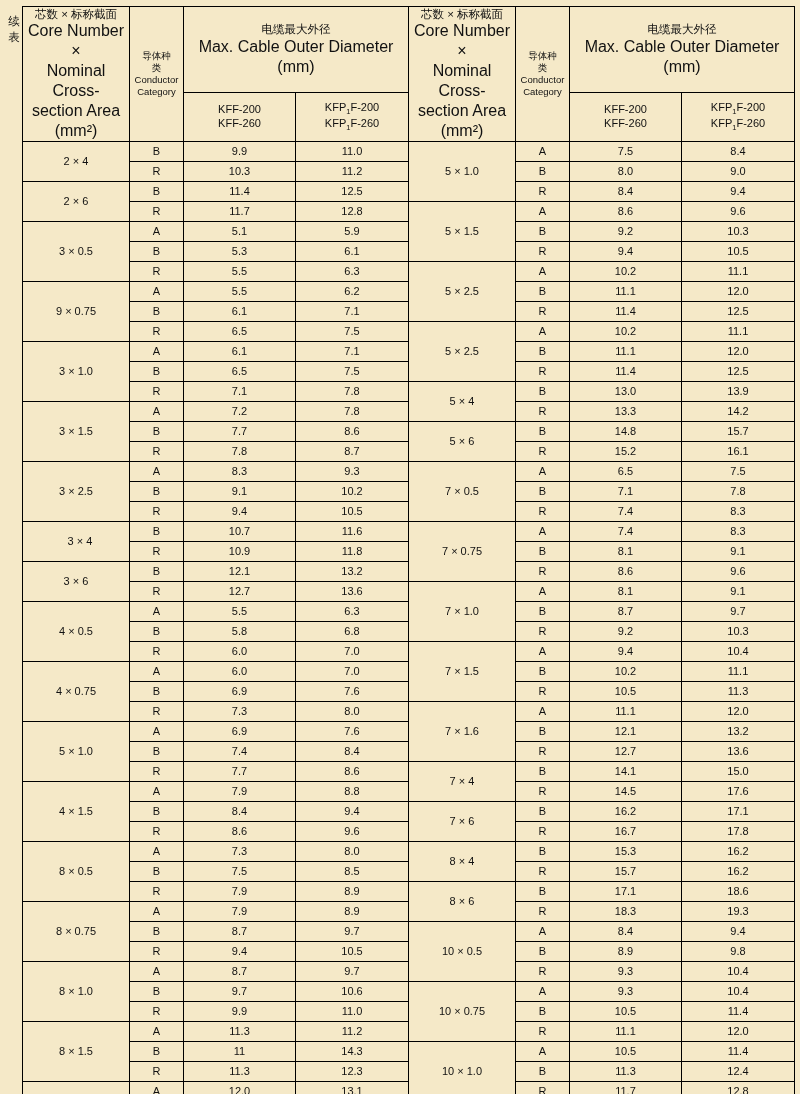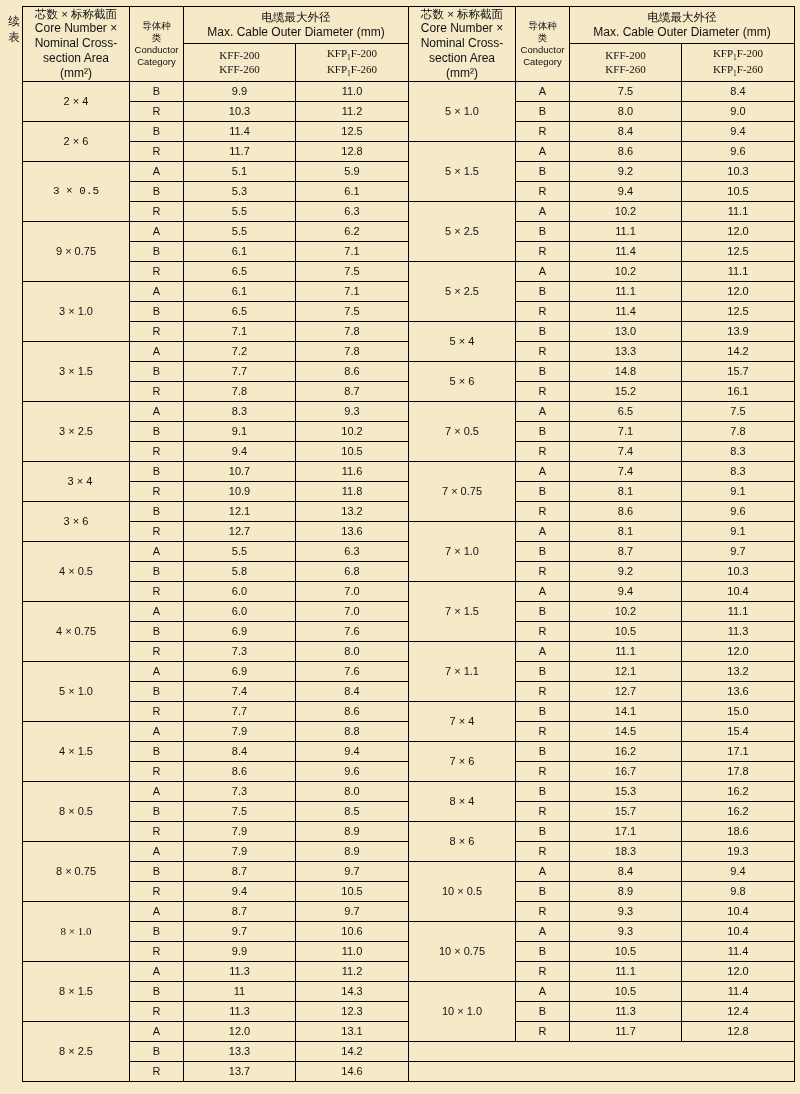--- a/index.html
+++ b/index.html
@@ -25,31 +25,30 @@
   }
   table.maintable td, table.maintable th{
     border:1px solid #000;
     padding:0;
     text-align:center;
     vertical-align:middle;
     font-size:11px;
     line-height:1.25;
   }
   .hdr-cn{font-size:11.5px;}
-  .hdr-en{font-size:12px;}
+  .hdr-en{font-size:16px;}
   .hdr-small{font-size:9.5px;}
   th.hdr{
     font-weight:normal;
     padding:2px 1px;
   }
   .sub-th{
     font-weight:normal;
     font-size:10px;
     padding:2px 1px;
-    font-family:Liberation Serif, serif;
   }
   
   col.c-spec{width:107px;}
   col.c-cat{width:54px;}
   col.c-d1{width:112px;}
   col.c-d2{width:113px;}
 
   .spec-cell{font-size:11px;}
   .cat-cell{font-size:10.5px;}
   .val-cell{font-size:11px;}
@@ -176,21 +175,21 @@
         <tr class="rowline">
           <td class="cat-cell">R</td>
           <td class="val-cell">11.7</td>
           <td class="val-cell">12.8</td>
           <td rowspan="3" class="spec-cell">5 × 1.5</td>
           <td class="cat-cell">A</td>
           <td class="val-cell">8.6</td>
           <td class="val-cell">9.6</td>
         </tr>
         <tr class="rowline">
-          <td rowspan="3" class="spec-cell" style="border-top: 1px solid rgb(0, 0, 0); font-family: Liberation Mono, monospace;">3 × 0.5</td>
+          <td rowspan="3" class="spec-cell" style="border-top: 1px solid rgb(0, 0, 0);">3 × 0.5</td>
           <td class="cat-cell" style="border-top: 1px solid rgb(0, 0, 0);">A</td>
           <td class="val-cell" style="border-top: 1px solid rgb(0, 0, 0);">5.1</td>
           <td class="val-cell" style="border-top: 1px solid rgb(0, 0, 0);">5.9</td>
           <td class="cat-cell" style="border-top: 1px solid rgb(0, 0, 0);">B</td>
           <td class="val-cell" style="border-top: 1px solid rgb(0, 0, 0);">9.2</td>
           <td class="val-cell" style="border-top: 1px solid rgb(0, 0, 0);">10.3</td>
         </tr>
         <tr class="rowline">
           <td class="cat-cell">B</td>
           <td class="val-cell">5.3</td>
@@ -388,21 +387,21 @@
           <td class="val-cell">6.9</td>
           <td class="val-cell">7.6</td>
           <td class="cat-cell">R</td>
           <td class="val-cell">10.5</td>
           <td class="val-cell">11.3</td>
         </tr>
         <tr class="rowline">
           <td class="cat-cell">R</td>
           <td class="val-cell">7.3</td>
           <td class="val-cell">8.0</td>
-          <td rowspan="3" class="spec-cell">7 × 1.1</td>
+          <td rowspan="3" class="spec-cell">7 × 1.6</td>
           <td class="cat-cell">A</td>
           <td class="val-cell">11.1</td>
           <td class="val-cell">12.0</td>
         </tr>
         <tr class="rowline">
           <td rowspan="3" class="spec-cell" style="border-top: 1px solid rgb(0, 0, 0);">5 × 1.0</td>
           <td class="cat-cell" style="border-top: 1px solid rgb(0, 0, 0);">A</td>
           <td class="val-cell" style="border-top: 1px solid rgb(0, 0, 0);">6.9</td>
           <td class="val-cell" style="border-top: 1px solid rgb(0, 0, 0);">7.6</td>
           <td class="cat-cell" style="border-top: 1px solid rgb(0, 0, 0);">B</td>
@@ -426,21 +425,21 @@
           <td class="val-cell">14.1</td>
           <td class="val-cell">15.0</td>
         </tr>
         <tr class="rowline">
           <td rowspan="3" class="spec-cell" style="border-top: 1px solid rgb(0, 0, 0);">4 × 1.5</td>
           <td class="cat-cell" style="border-top: 1px solid rgb(0, 0, 0);">A</td>
           <td class="val-cell" style="border-top: 1px solid rgb(0, 0, 0);">7.9</td>
           <td class="val-cell" style="border-top: 1px solid rgb(0, 0, 0);">8.8</td>
           <td class="cat-cell" style="border-top: 1px solid rgb(0, 0, 0);">R</td>
           <td class="val-cell" style="border-top: 1px solid rgb(0, 0, 0);">14.5</td>
-          <td class="val-cell" style="border-top: 1px solid rgb(0, 0, 0);">15.4</td>
+          <td class="val-cell" style="border-top: 1px solid rgb(0, 0, 0);">17.6</td>
         </tr>
         <tr class="rowline">
           <td class="cat-cell">B</td>
           <td class="val-cell">8.4</td>
           <td class="val-cell">9.4</td>
           <td rowspan="2" class="spec-cell">7 × 6</td>
           <td class="cat-cell">B</td>
           <td class="val-cell">16.2</td>
           <td class="val-cell">17.1</td>
         </tr>
@@ -499,21 +498,21 @@
         </tr>
         <tr class="rowline">
           <td class="cat-cell">R</td>
           <td class="val-cell">9.4</td>
           <td class="val-cell">10.5</td>
           <td class="cat-cell">B</td>
           <td class="val-cell">8.9</td>
           <td class="val-cell">9.8</td>
         </tr>
         <tr class="rowline">
-          <td rowspan="3" class="spec-cell" style="border-top: 1px solid rgb(0, 0, 0); font-family: Liberation Serif, serif;">8 × 1.0</td>
+          <td rowspan="3" class="spec-cell" style="border-top: 1px solid rgb(0, 0, 0);">8 × 1.0</td>
           <td class="cat-cell" style="border-top: 1px solid rgb(0, 0, 0);">A</td>
           <td class="val-cell" style="border-top: 1px solid rgb(0, 0, 0);">8.7</td>
           <td class="val-cell" style="border-top: 1px solid rgb(0, 0, 0);">9.7</td>
           <td class="cat-cell" style="border-top: 1px solid rgb(0, 0, 0);">R</td>
           <td class="val-cell" style="border-top: 1px solid rgb(0, 0, 0);">9.3</td>
           <td class="val-cell" style="border-top: 1px solid rgb(0, 0, 0);">10.4</td>
         </tr>
         <tr class="rowline">
           <td class="cat-cell">B</td>
           <td class="val-cell">9.7</td>

